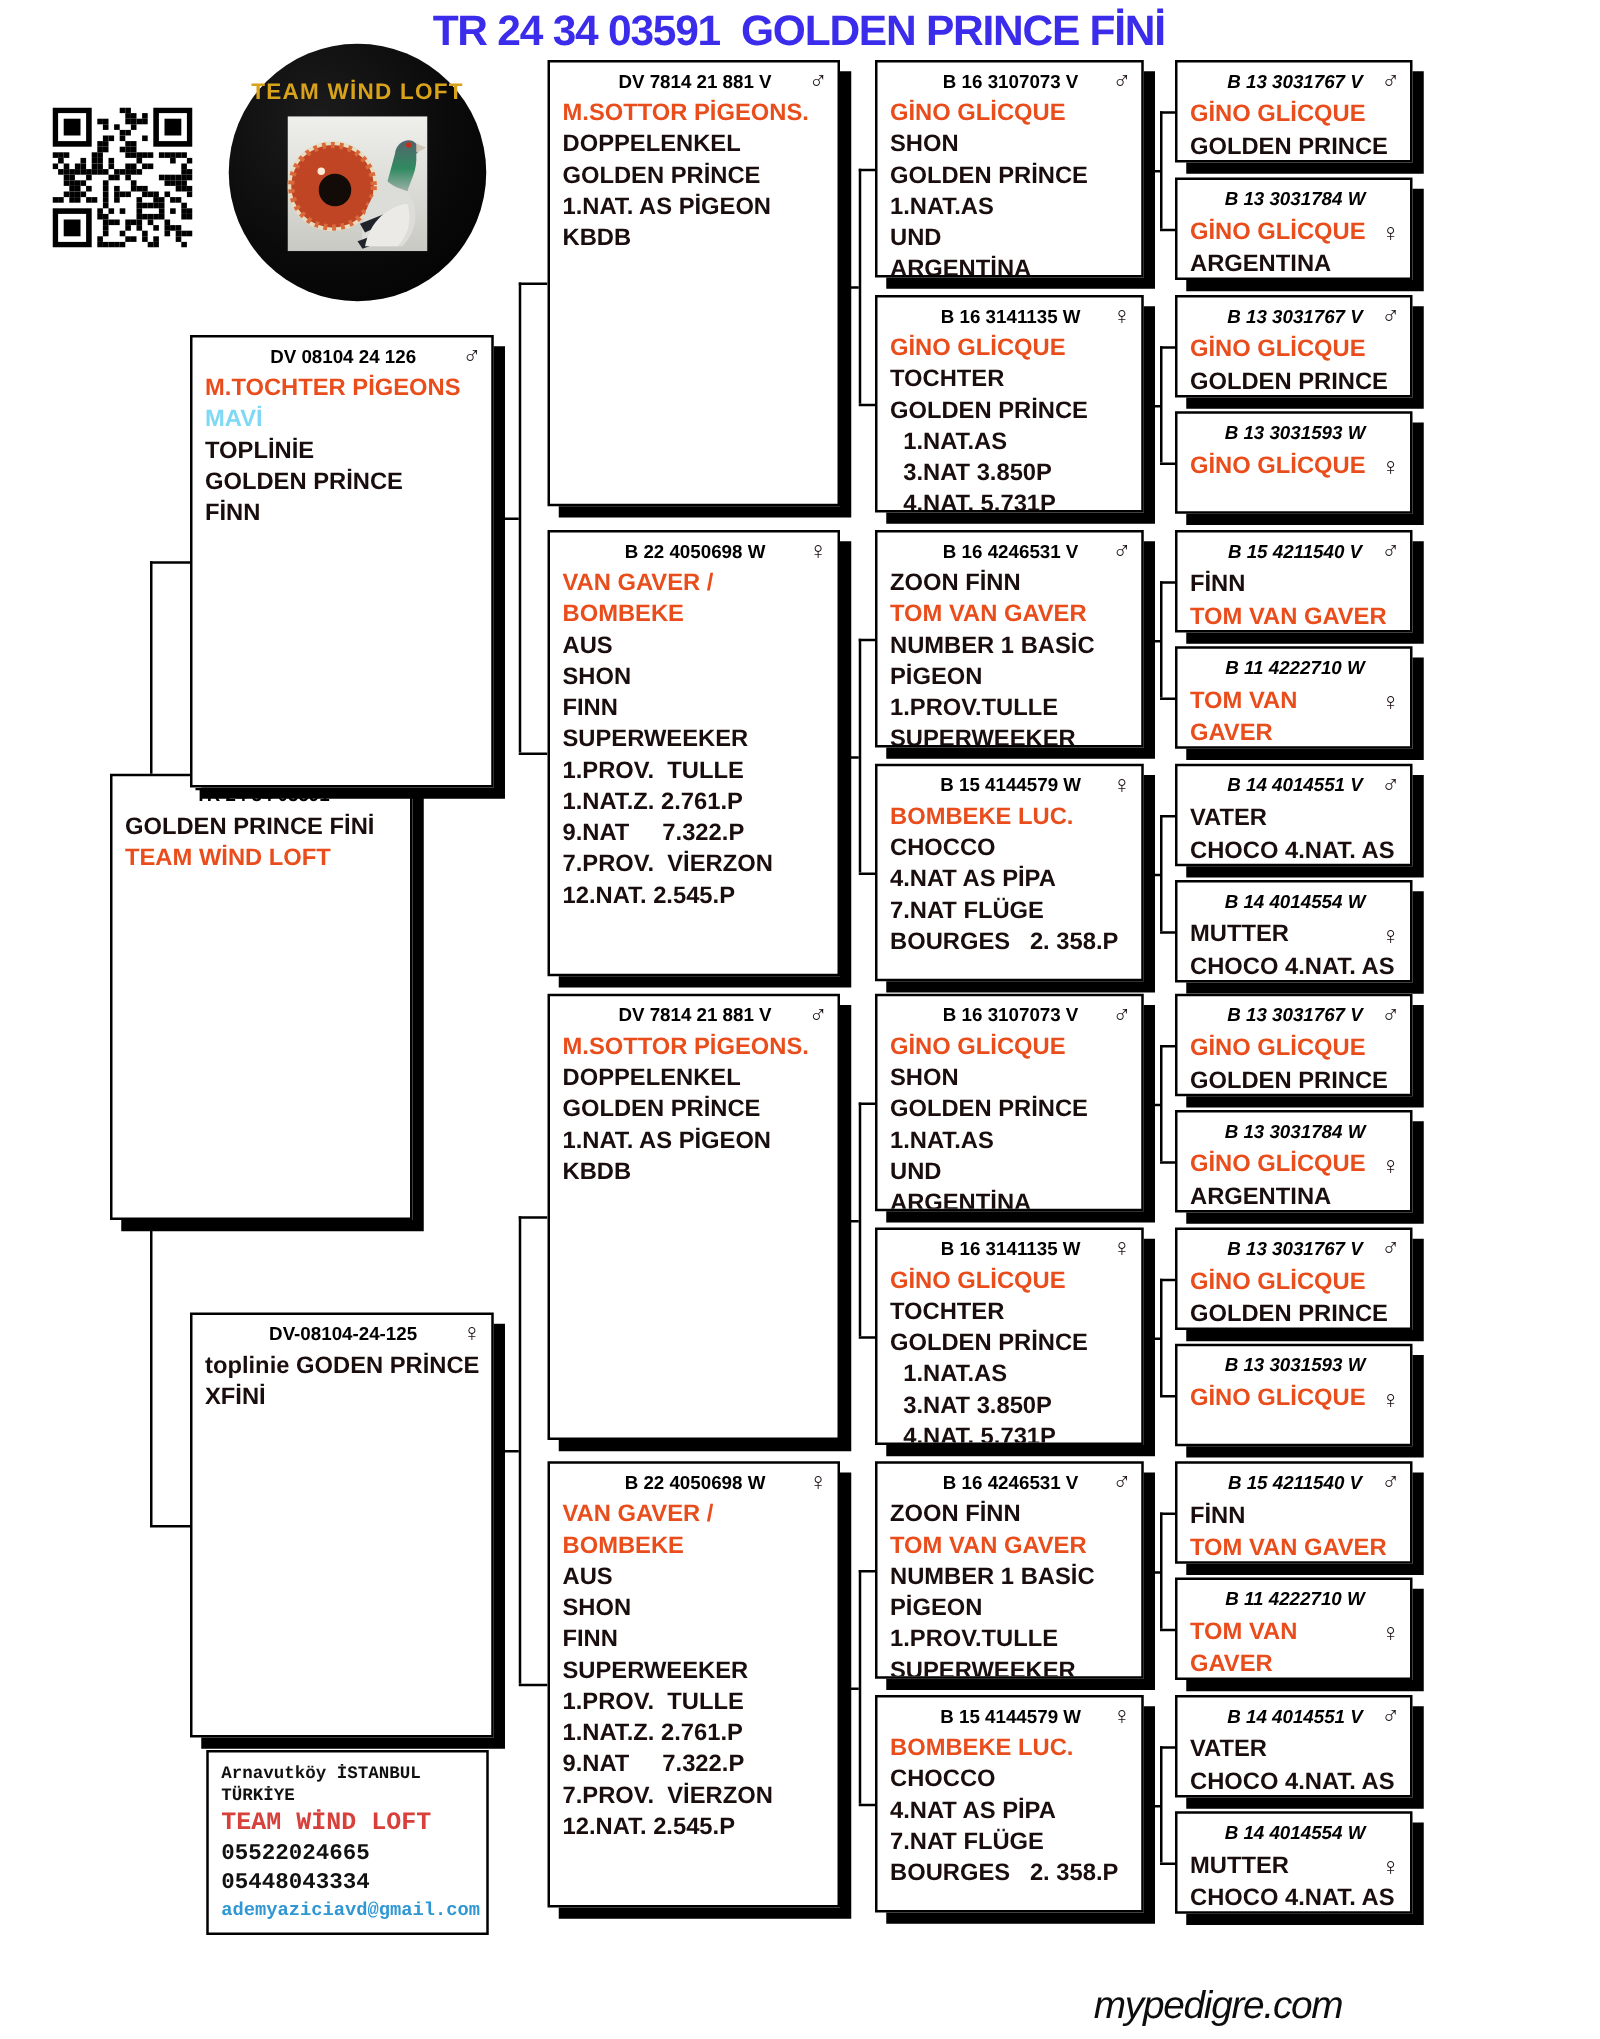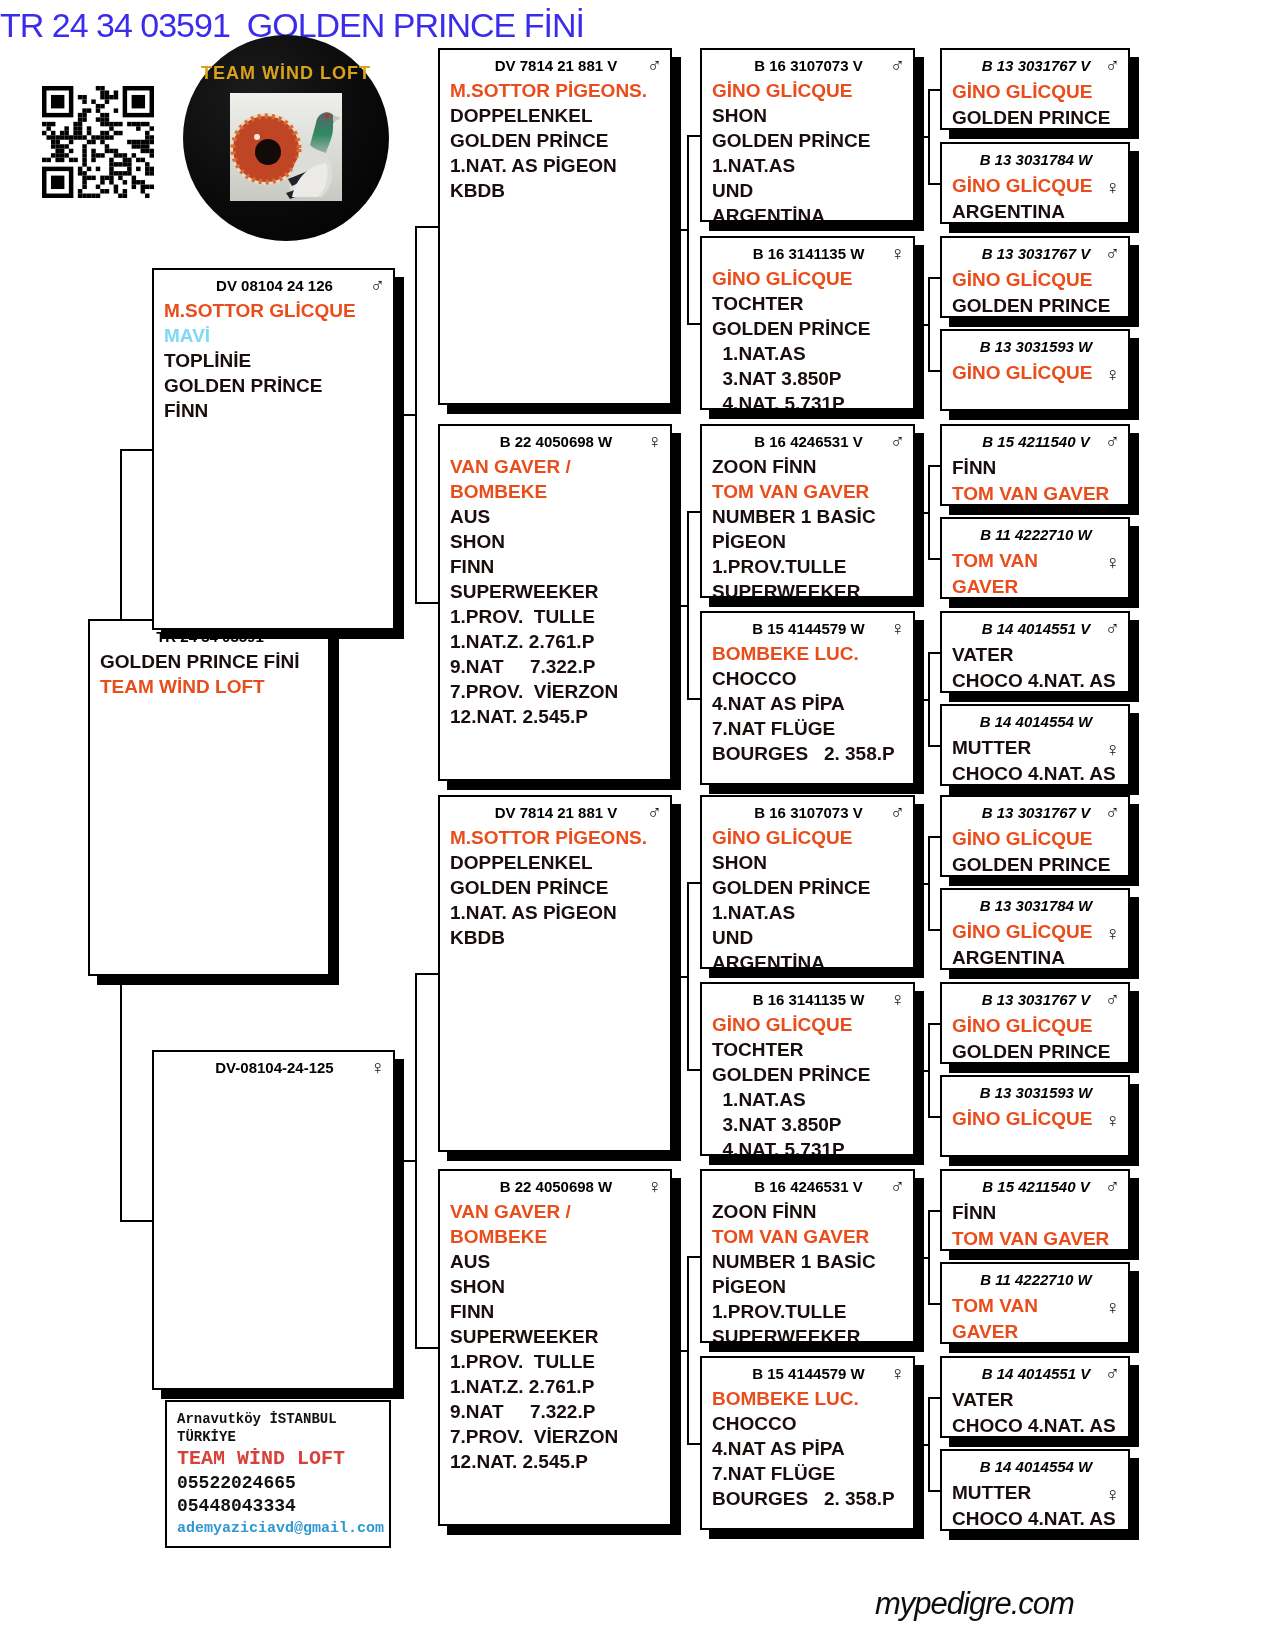--- a/index.html
+++ b/index.html
@@ -1,19 +1,19 @@
 <!DOCTYPE html>
 <html><head>
 <meta charset="utf-8">
 <style>
   html,body{margin:0;padding:0;background:#fff;}
   #stage{position:relative;width:1280px;height:1631px;background:#fff;overflow:hidden;
          font-family:"Liberation Sans",sans-serif;}
-  .title{position:absolute;left:0;right:2px;top:6px;font-size:34px;
-         font-weight:normal;color:#3a2cea;white-space:pre;letter-spacing:-1px;}
+  .title{position:absolute;left:0;right:2px;top:6px;text-align:center;font-size:34px;
+         font-weight:bold;color:#3a2cea;white-space:pre;letter-spacing:-1px;}
   
   .pbox{position:absolute;background:#fff;border:2px solid #000;box-shadow:9px 9px 0 #000;
         box-sizing:border-box;padding:3px 8px 0 10px;overflow:hidden;z-index:2;}
   .ring{color:#000000;font-weight:bold;font-size:15px;line-height:25px;white-space:pre;text-align:center;}
   .small .ring{line-height:26px;font-style:italic;}
   .ln{font-size:19px;line-height:25px;white-space:pre;font-weight:bold;color:#1a0d0d;}
   .small .ln{line-height:26px;}
   .c-orange{color:#ea4d1c;} .c-black{color:#1a0d0d;} .c-cyan{color:#7fd9f4;}
   .sex{position:absolute;right:8px;top:4px;font-size:20px;color:#1a0d0d;font-weight:normal;line-height:22px;}
   .sex.line2{top:32px;}
@@ -307,31 +307,35 @@
     <div class="lines">
         <div class="ln c-black">GOLDEN PRINCE FİNİ</div>
         <div class="ln c-orange">TEAM WİND LOFT</div>
       </div>
   </div>
 
   <div class="pbox" style="left: 152px; top: 268px; width: 243px; height: 362px;">
     <span class="sex">♂</span>
     <div class="ring">DV 08104 24 126</div>
     <div class="lines">
-        <div class="ln c-orange">M.SOTTOR GLİCQUE</div>
+        <div class="ln c-orange">M.TOCHTER PİGEONS</div>
         <div class="ln c-cyan">MAVİ</div>
         <div class="ln c-black">TOPLİNİE</div>
         <div class="ln c-black">GOLDEN PRİNCE</div>
         <div class="ln c-black">FİNN</div>
       </div>
   </div>
 
   <div class="pbox" style="left: 152px; top: 1050px; width: 243px; height: 340px;">
     <span class="sex">♀</span>
     <div class="ring">DV-08104-24-125</div>
+    <div class="lines">
+        <div class="ln c-black">toplinie GODEN PRİNCE</div>
+        <div class="ln c-black">XFİNİ</div>
+      </div>
   </div>
 
   <div class="pbox" style="left: 438px; top: 48px; width: 234px; height: 357px;">
     <span class="sex">♂</span>
     <div class="ring">DV 7814 21 881 V</div>
     <div class="lines">
         <div class="ln c-orange">M.SOTTOR PİGEONS.</div>
         <div class="ln c-black">DOPPELENKEL</div>
         <div class="ln c-black">GOLDEN PRİNCE</div>
         <div class="ln c-black">1.NAT. AS PİGEON</div>

